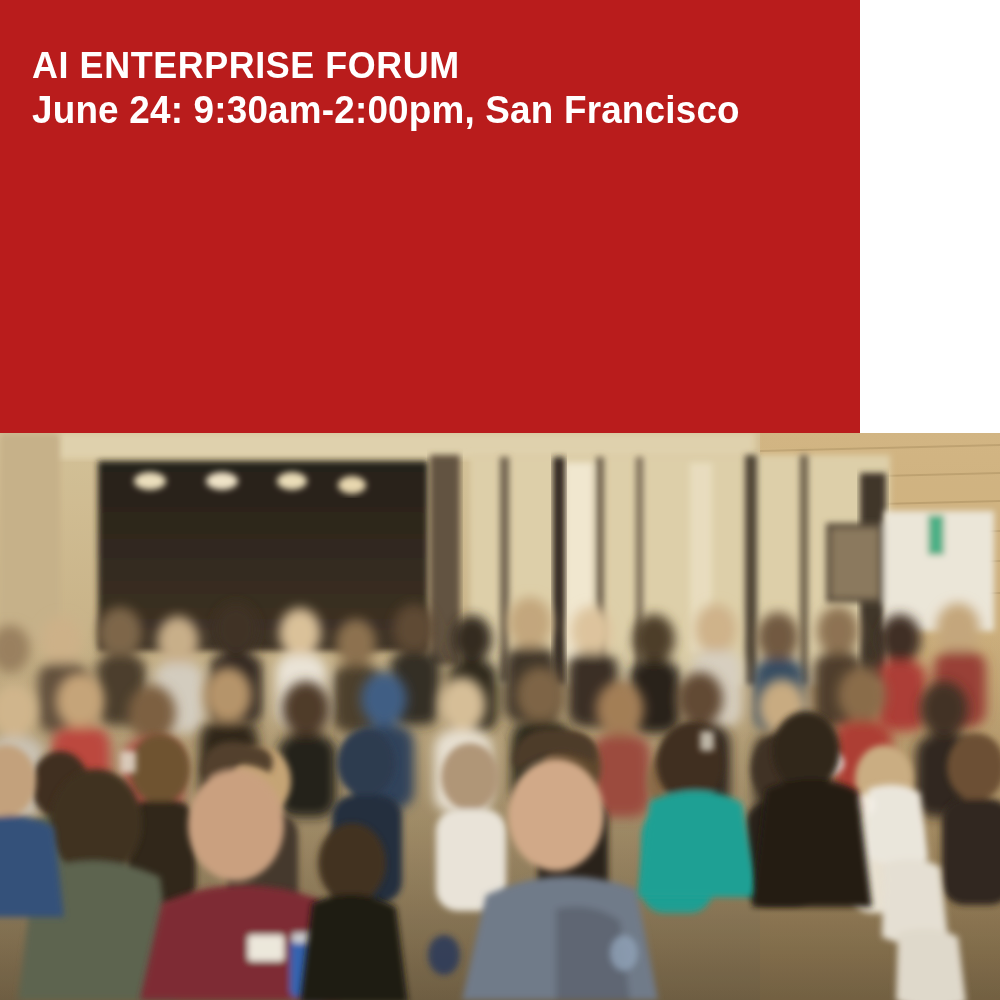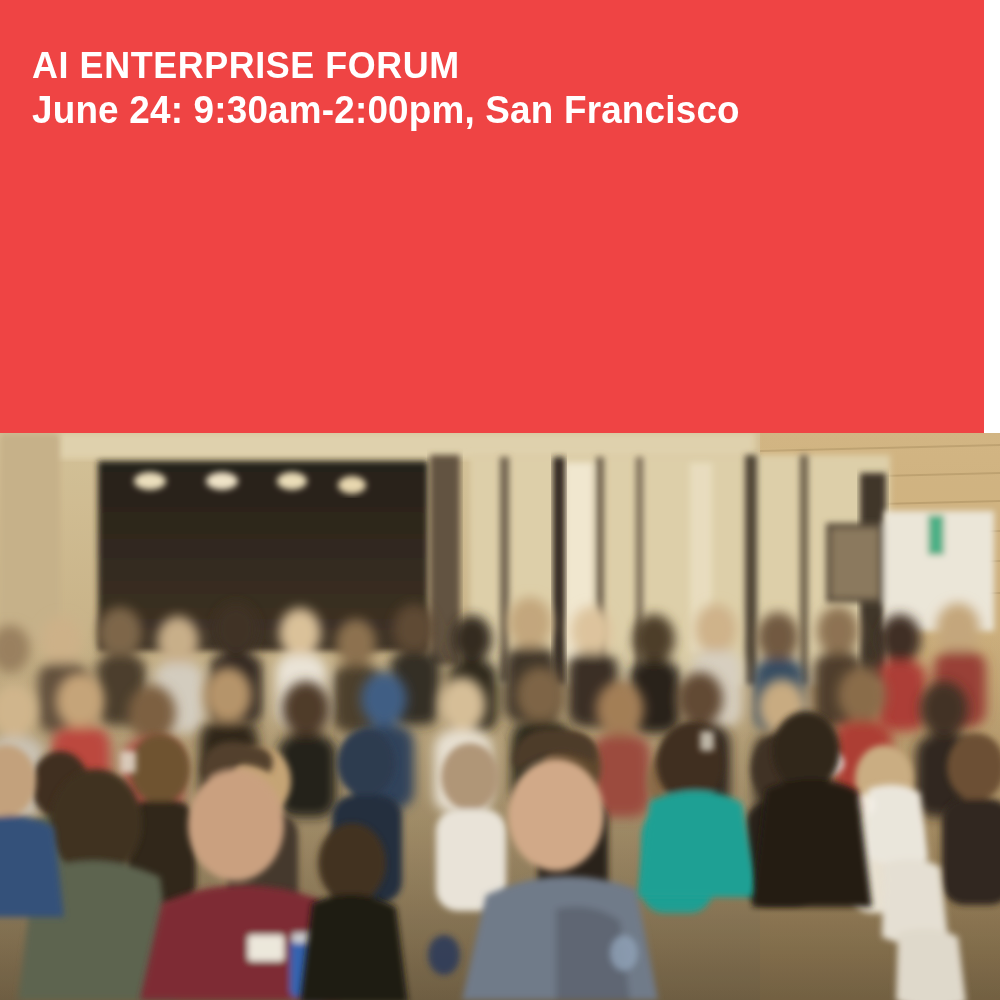--- a/index.html
+++ b/index.html
@@ -12,22 +12,22 @@
   .poster {
     position: relative;
     width: 1000px; height: 1000px;
     overflow: hidden;
   }
 
   
   .banner {
     position: absolute;
     left: 0; top: 0;
-    width: 984px; height: 433px;
-    background: #ef4444;
+    width: 860px; height: 433px;
+    background: #b91c1c;
     overflow: hidden;
   }
   .headline-block {
     position: absolute;
     left: 32px; top: 44px;
     width: 930px;
   }
   .hl-line {
     color: #ffffff;
     font-family: "Liberation Sans Narrow", "Liberation Sans", sans-serif;

